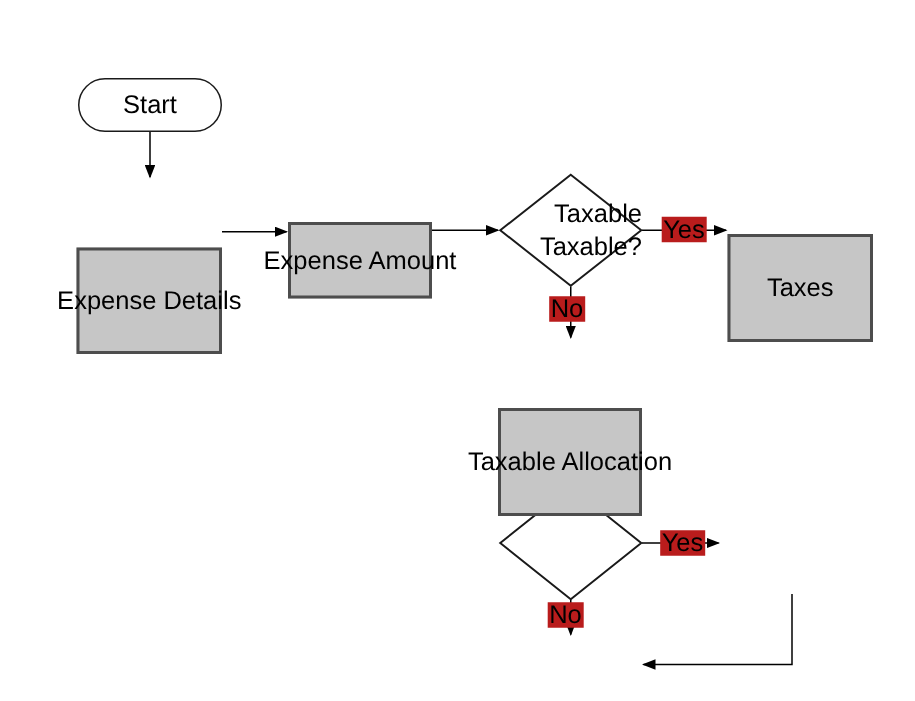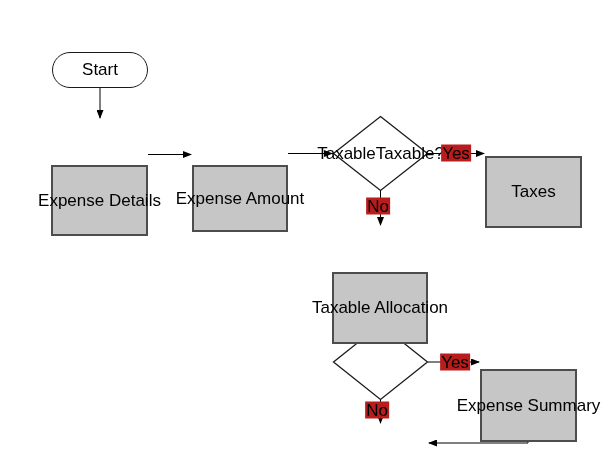--- a/index.html
+++ b/index.html
@@ -33,39 +33,39 @@
     margin-top: 46px;
   }
   .terminator {
     background: #ffffff;
     border: 1.5px solid #1A1A1A;
     border-radius: 19px;
   }
   .decision-label {
     position: absolute;
     display: flex;
-    flex-direction: row;
-    align-items: center;
+    flex-direction: column;
+    align-items: flex-end;
     justify-content: center;
     text-align: center;
     line-height: 1.25;
     box-sizing: border-box;
   }
   .edge-label {
     position: absolute;
     background: #b91c1c;
     padding: 0 1px;
     transform: translate(-50%, -50%);
     line-height: 1;
   }
 
   
   #n-start        { left: 52px;  top: 52px;  width: 96px; height: 36px; }
   #n-exp-details  { left: 51px;  top: 119px; width: 97px; height: 71px; }
-  #n-exp-amount   { left: 192px; top: 119px; width: 96px; height: 67px; text-align: center; }
+  #n-exp-amount   { left: 192px; top: 102px; width: 96px; height: 51px; text-align: center; }
   #n-taxes        { left: 485px; top: 110px; width: 97px; height: 72px; }
   #n-charge       { left: 332px; top: 226px; width: 96px; height: 72px; }
   #n-exp-summary  { left: 480px; top: 323px; width: 97px; height: 73px; }
   #n-end          { left: 335px; top: 424px; width: 93px; height: 38px; }
   #d-taxable-label { left: 333px; top: 116px; width: 95px; height: 75px; }
   #d-display-label { left: 333px; top: 324px; width: 95px; height: 76px; }
 
   #el-yes-taxable { left: 456px; top: 153px; }
   #el-no-taxable  { left: 378px; top: 206px; }
   #el-yes-display { left: 455px; top: 362px; }
@@ -124,23 +124,20 @@
 
   <div class="node process" id="n-taxes">
     <span>Taxes</span>
   </div>
 
   <div class="node process" id="n-charge">
     <span>Taxable Allocation</span>
   </div>
 
 
-  <div class="node process" id="n-exp-summary">
-    <span>Expense Summary</span>
-  </div>
 
 
   <span class="edge-label" id="el-yes-taxable">Yes</span>
   <span class="edge-label" id="el-no-taxable">No</span>
   <span class="edge-label" id="el-yes-display">Yes</span>
   <span class="edge-label" id="el-no-display">No</span>
 
 </div>
 
 </body></html>

